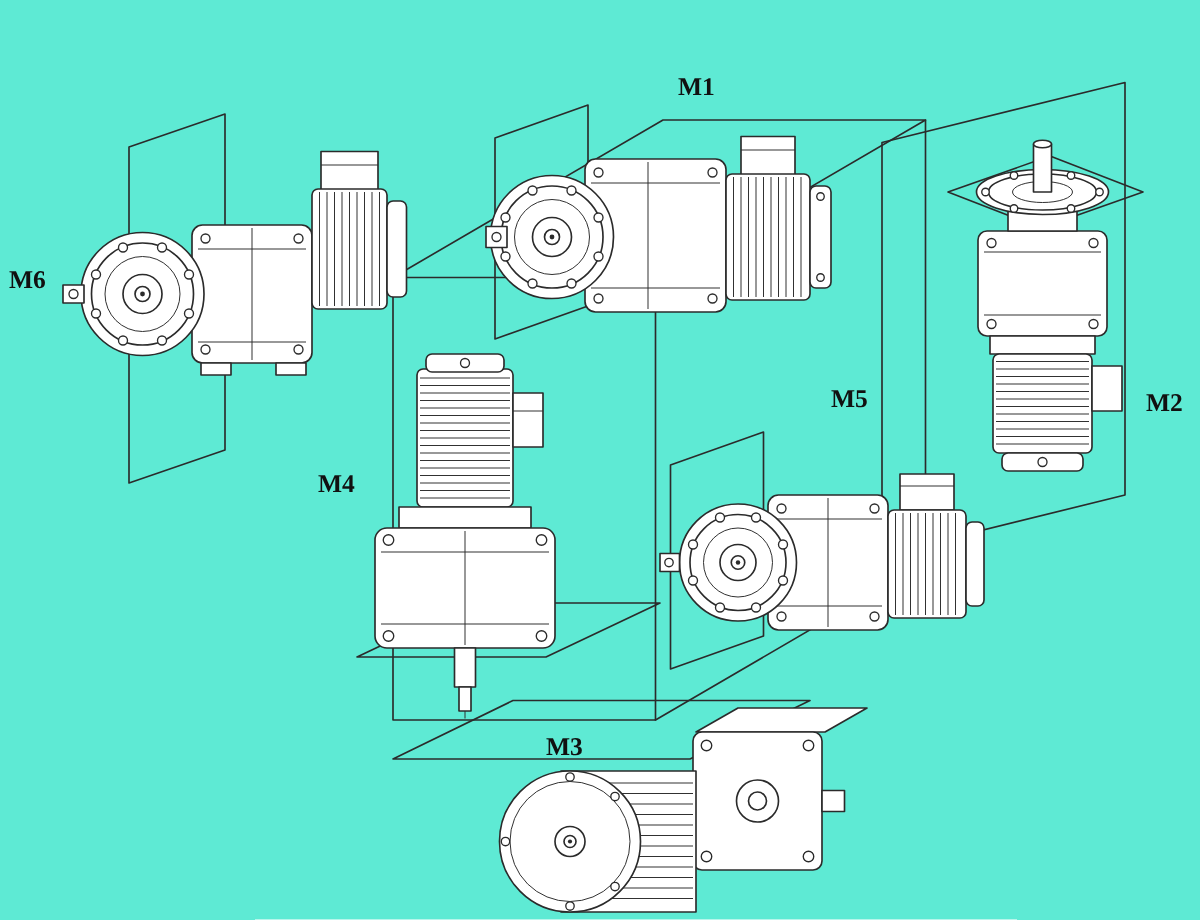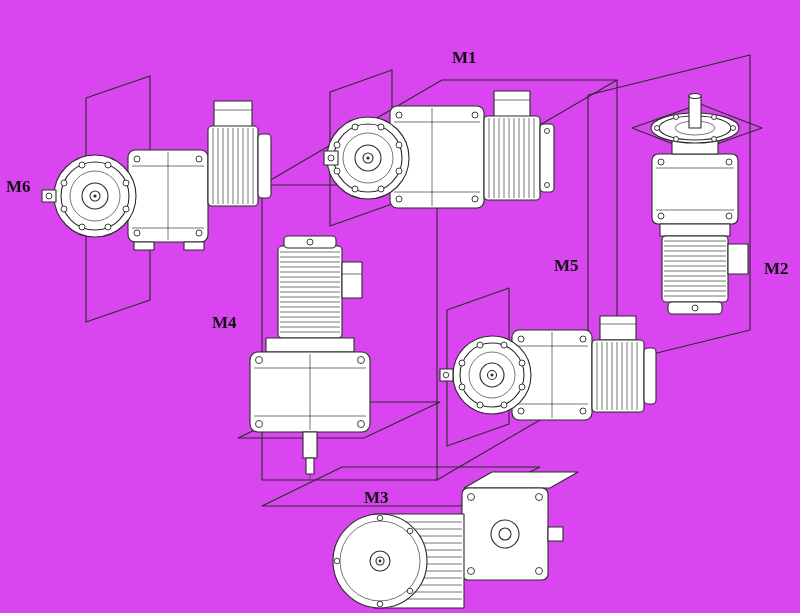--- a/index.html
+++ b/index.html
@@ -1,16 +1,16 @@
 <!DOCTYPE html>
 <html><head>
 <meta charset="utf-8">
 <style>
   html,body{margin:0;padding:0;background:#fff;}
-  .page{position:relative;width:800px;height:613px;background:#d946ef;overflow:hidden;text-decoration:underline;}
+  .page{position:relative;width:800px;height:613px;background:#5eead4;overflow:hidden;text-decoration:underline;}
   svg{display:block;}
   .ln{fill:none;stroke:#2b2b2b;stroke-width:1.1;stroke-linejoin:round;stroke-linecap:round;}
   .thin{fill:none;stroke:#2b2b2b;stroke-width:0.65;}
   .wh{fill:#ffffff;stroke:#2b2b2b;stroke-width:1.1;stroke-linejoin:round;}
   .bolt{fill:#ffffff;stroke:#2b2b2b;stroke-width:0.9;}
   .dot{fill:#2b2b2b;stroke:none;}
   .lbl{font-family:"Liberation Serif","DejaVu Serif",serif;font-size:17px;font-weight:bold;fill:#111;}
 </style>
 </head>
 <body>

